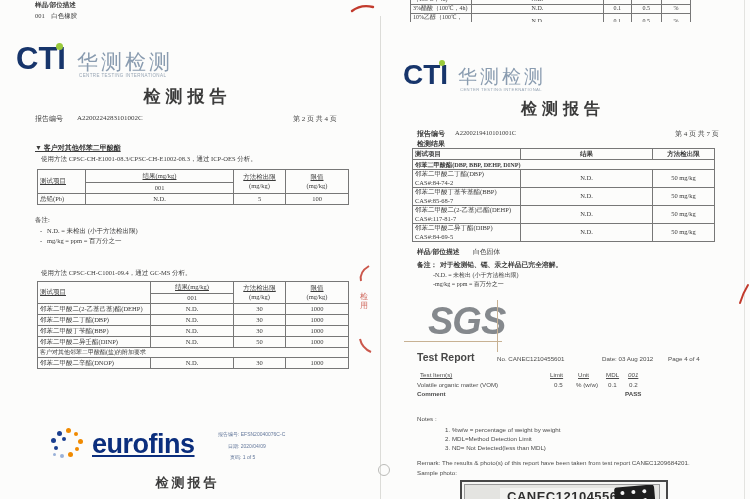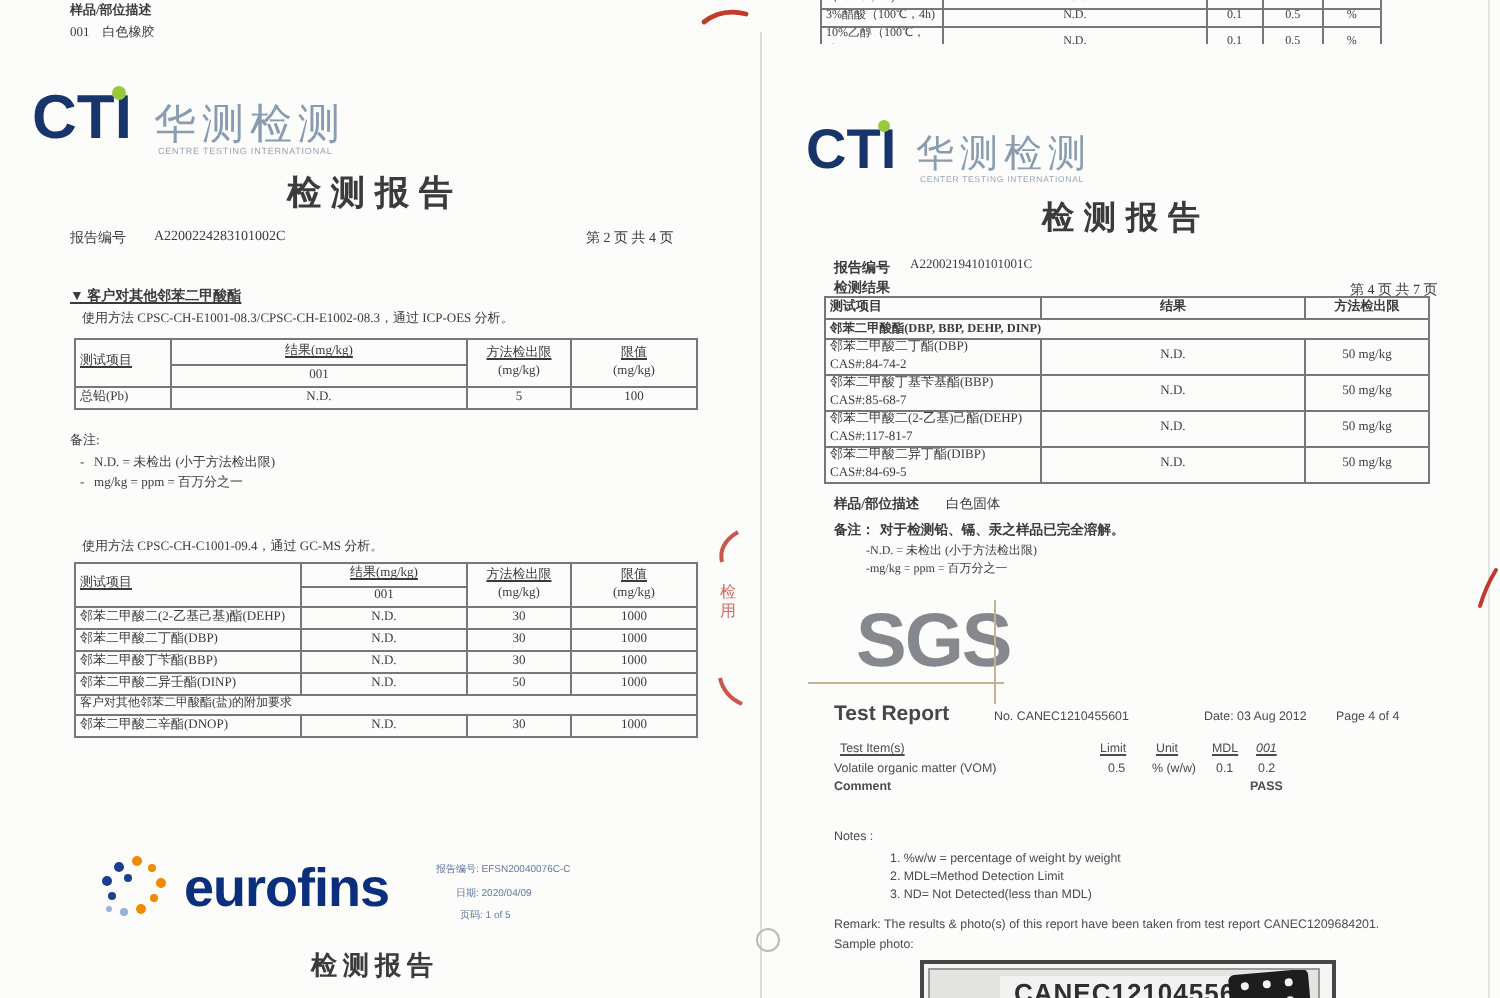--- a/index.html
+++ b/index.html
@@ -24,21 +24,21 @@
   table.rpt td{border:1px solid #777;padding:0 2px;text-align:center;overflow:hidden;
                font-size:6.5px;line-height:1.25;color:#3b3b3b;}
   table.rpt td.l{text-align:left;}
 
   
   .euro-text{font-family:"Liberation Sans",sans-serif;font-weight:bold;color:#0B2E7D;letter-spacing:-0.5px;}
   .euro-dot{position:absolute;border-radius:50%;}
   .euro-meta{color:#64789B;font-size:5px;font-family:"Liberation Sans",sans-serif;}
 
   
-  .sgs-logo{font-family:"Liberation Sans",sans-serif;font-weight:900;color:#85898D;letter-spacing:-1px;line-height:1;}
+  .sgs-logo{font-family:"Liberation Sans",sans-serif;font-weight:900;color:#85898D;letter-spacing:-1px;line-height:1;font-style:italic;}
   .sgs-txt{font-family:"Liberation Sans",sans-serif;font-size:6.2px;color:#4c4c4c;}
   .crop-line{background:#C7B193;}
 
   
   .stamp{color:#C23A2C;opacity:.75;writing-mode:vertical-rl;font-size:8px;letter-spacing:4px;}
 
   .photo-frame{border:2px solid #474747;background:#f6f6f4;padding:2px;}
   .photo-inner{border:1px solid #9a9a9a;background:#e4e4e1;position:relative;overflow:hidden;}
   .domino{background:#1d1d1d;border-radius:3px;position:absolute;transform:rotate(-5deg);}
   .pip{position:absolute;width:4px;height:4px;border-radius:50%;background:#f2f2f2;}
@@ -176,21 +176,21 @@
       <span class="euro-dot" style="left:28px;top:11px;width:5px;height:5px;background:#F08A00;"></span>
       <span class="euro-dot" style="left:25px;top:19px;width:4px;height:4px;background:#F08A00;"></span>
       <span class="euro-dot" style="left:18px;top:24px;width:5px;height:5px;background:#F08A00;"></span>
       <span class="euro-dot" style="left:7px;top:3px;width:5px;height:5px;background:#1B3F8F;"></span>
       <span class="euro-dot" style="left:1px;top:10px;width:5px;height:5px;background:#1B3F8F;"></span>
       <span class="euro-dot" style="left:4px;top:18px;width:4px;height:4px;background:#1B3F8F;"></span>
       <span class="euro-dot" style="left:12px;top:9px;width:4px;height:4px;background:#1B3F8F;"></span>
       <span class="euro-dot" style="left:10px;top:26px;width:4px;height:4px;background:#9AB1D8;"></span>
       <span class="euro-dot" style="left:3px;top:25px;width:3px;height:3px;background:#9AB1D8;"></span>
     </div>
-    <div class="abs euro-text" style="left:92px;top:429px;font-size:27px;">eurofins</div>
+    <div class="abs euro-text" style="left:92px;top:429px;font-size:27px;text-decoration:underline;">eurofins</div>
 
     <div class="abs euro-meta" style="left:218px;top:431px;">
       <span>报告编号:</span>
       <span>EFSN20040076C-C</span>
     </div>
     <div class="abs euro-meta" style="left:228px;top:443px;">
       <span>日期:</span>
       <span>2020/04/09</span>
     </div>
     <div class="abs euro-meta" style="left:230px;top:454px;">
@@ -243,21 +243,21 @@
 
     <div class="abs cti-abbr" style="left:25px;top:62px;font-size:28px;">CTI</div>
     <div class="abs cti-dot" style="left:61px;top:60px;width:6px;height:6px;"></div>
     <div class="abs cti-cn" style="left:80px;top:64px;font-size:19px;">华测检测</div>
     <div class="abs cti-sub" style="left:82px;top:87px;font-size:4.2px;">CENTER TESTING INTERNATIONAL</div>
 
     <div class="abs b ctr" style="left:0;top:99px;width:370px;font-size:16px;letter-spacing:5px;">检测报告</div>
 
     <div class="abs b" style="left:39px;top:129px;font-size:7px;">报告编号</div>
     <div class="abs" style="left:77px;top:129px;font-size:6.5px;">A2200219410101001C</div>
-    <div class="abs" style="left:297px;top:140px;font-size:7px;font-family:Liberation Serif, serif;">第 4 页 共 7 页</div>
+    <div class="abs" style="left:297px;top:129px;font-size:7px;font-family:Liberation Serif, serif;">第 4 页 共 7 页</div>
     <div class="abs b" style="left:39px;top:139px;font-size:7px;">检测结果</div>
 
     <table class="rpt abs" style="left:34px;top:148px;width:302px;">
       <colgroup>
           <col style="width:108px">
           <col style="width:132px">
           <col style="width:62px">
         </colgroup>
       <tbody>
           <tr style="height:11px;">

